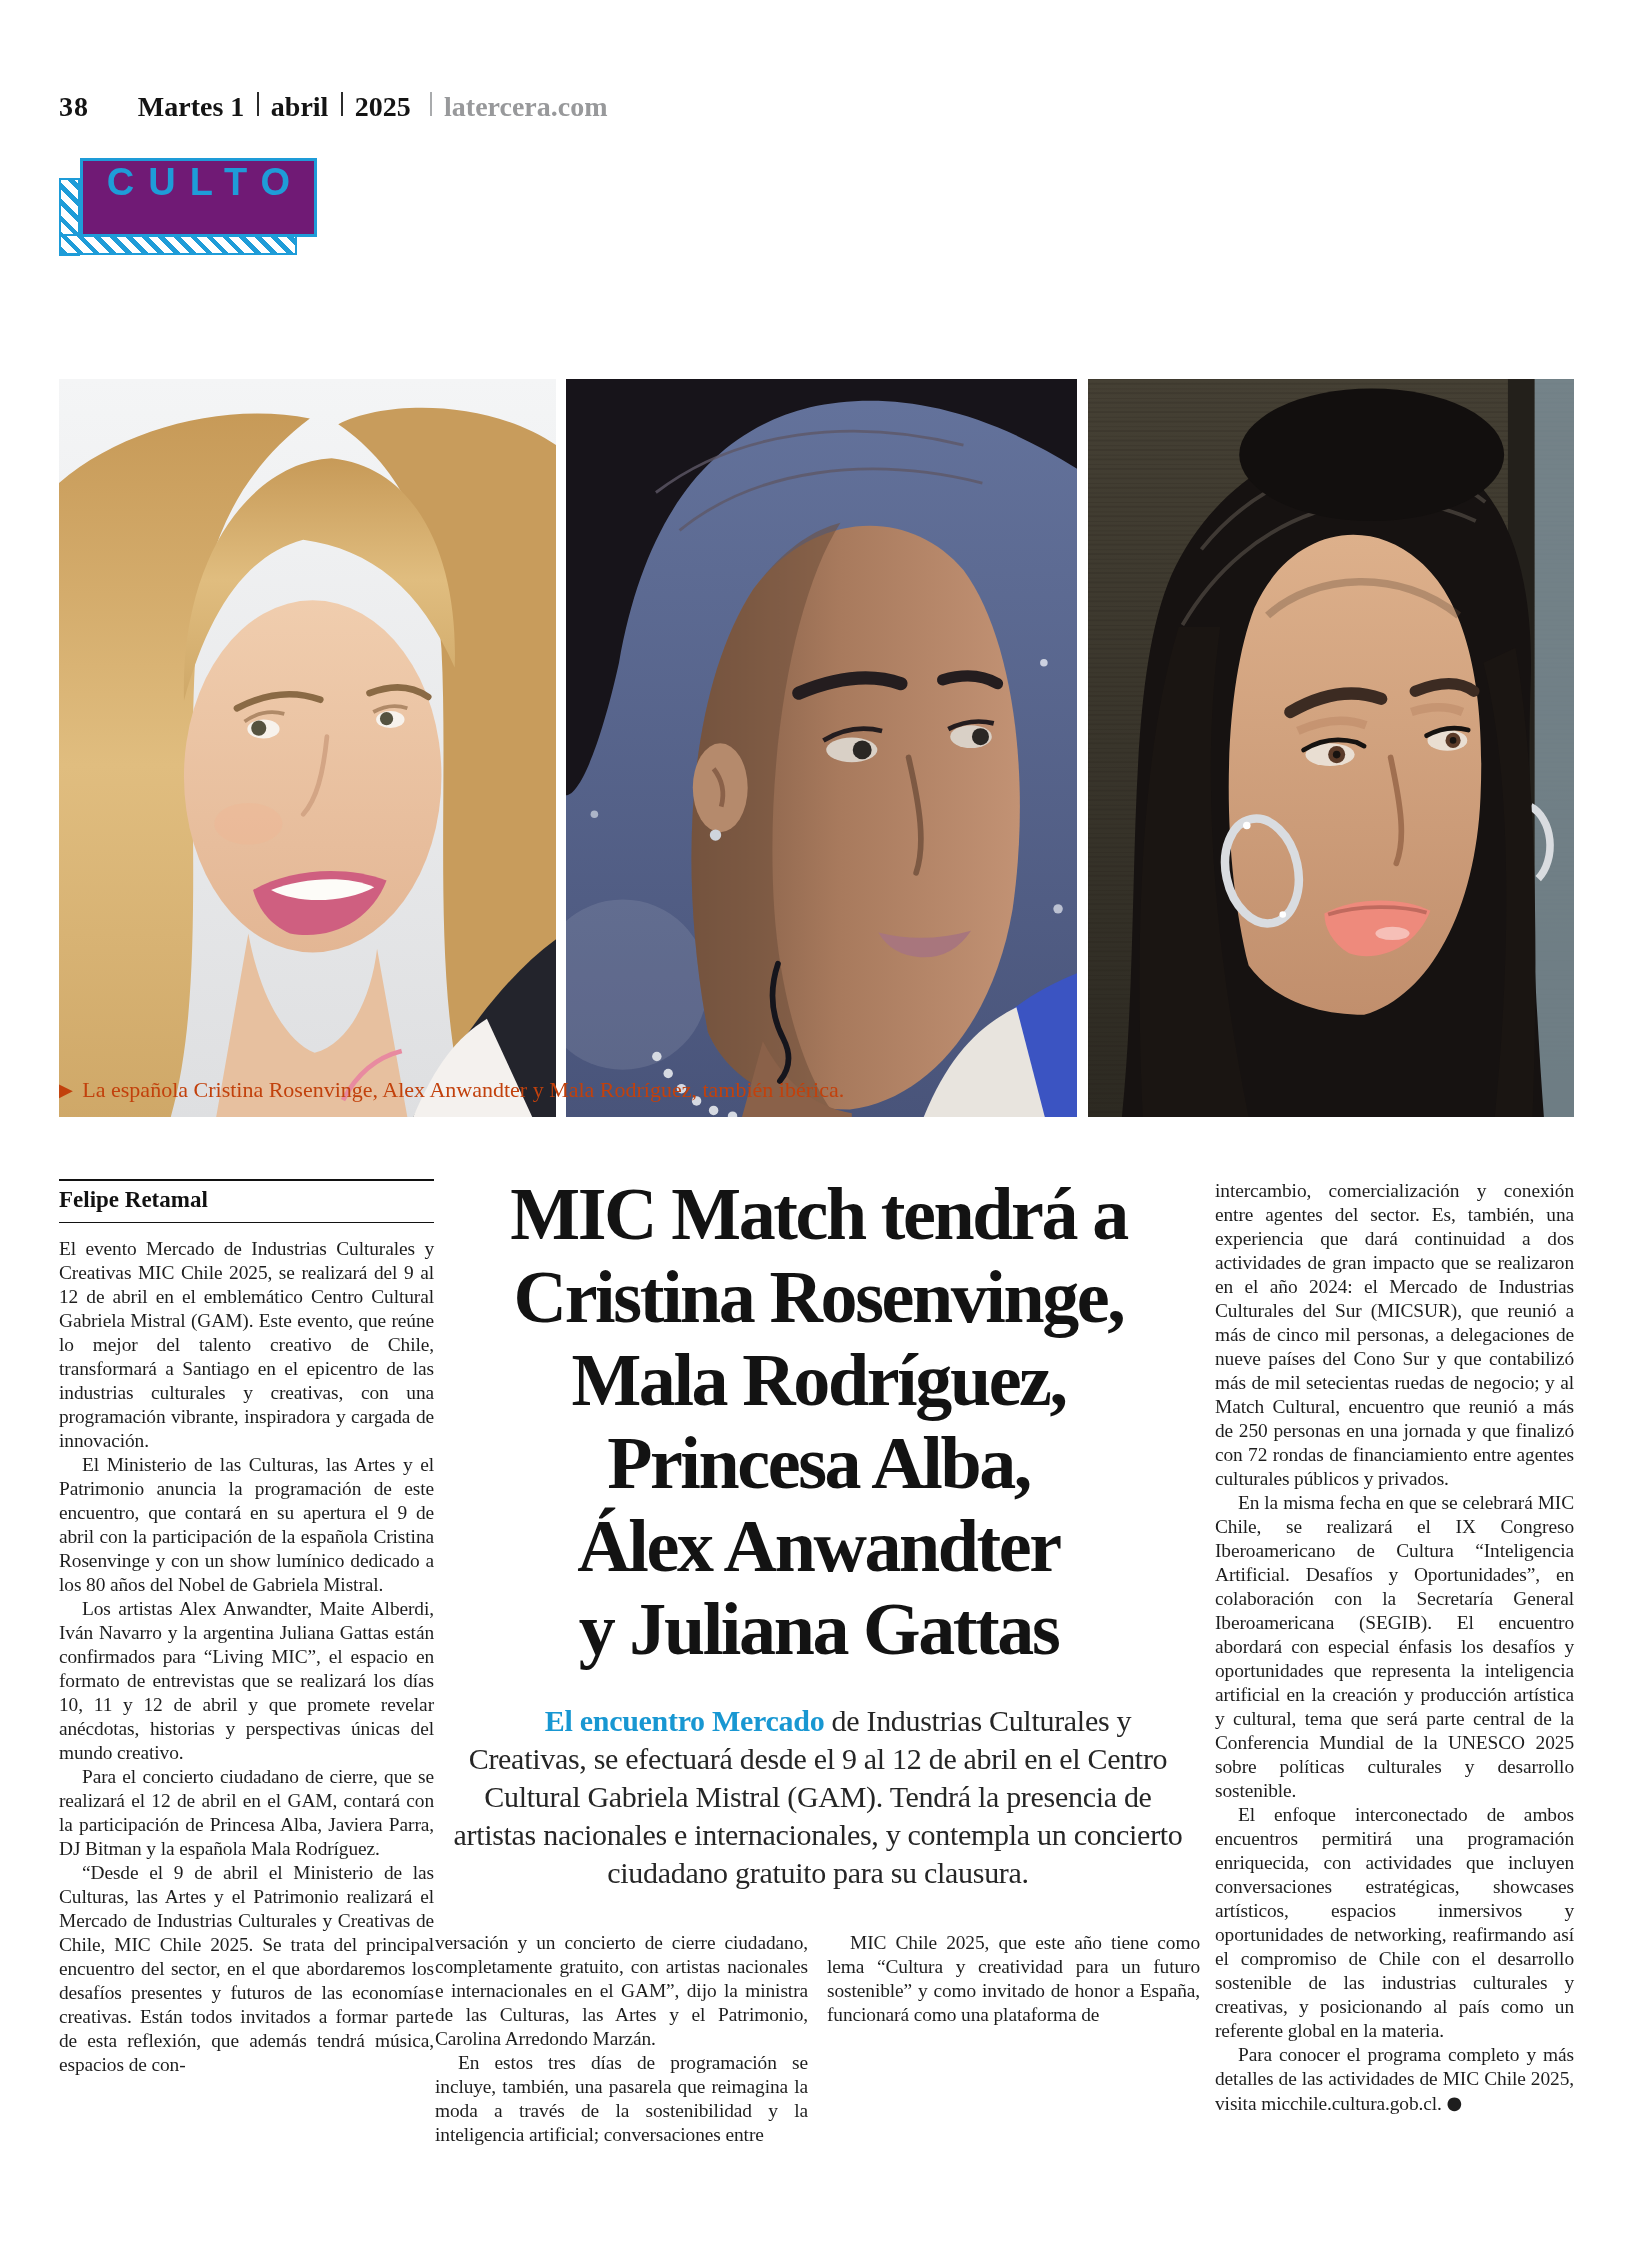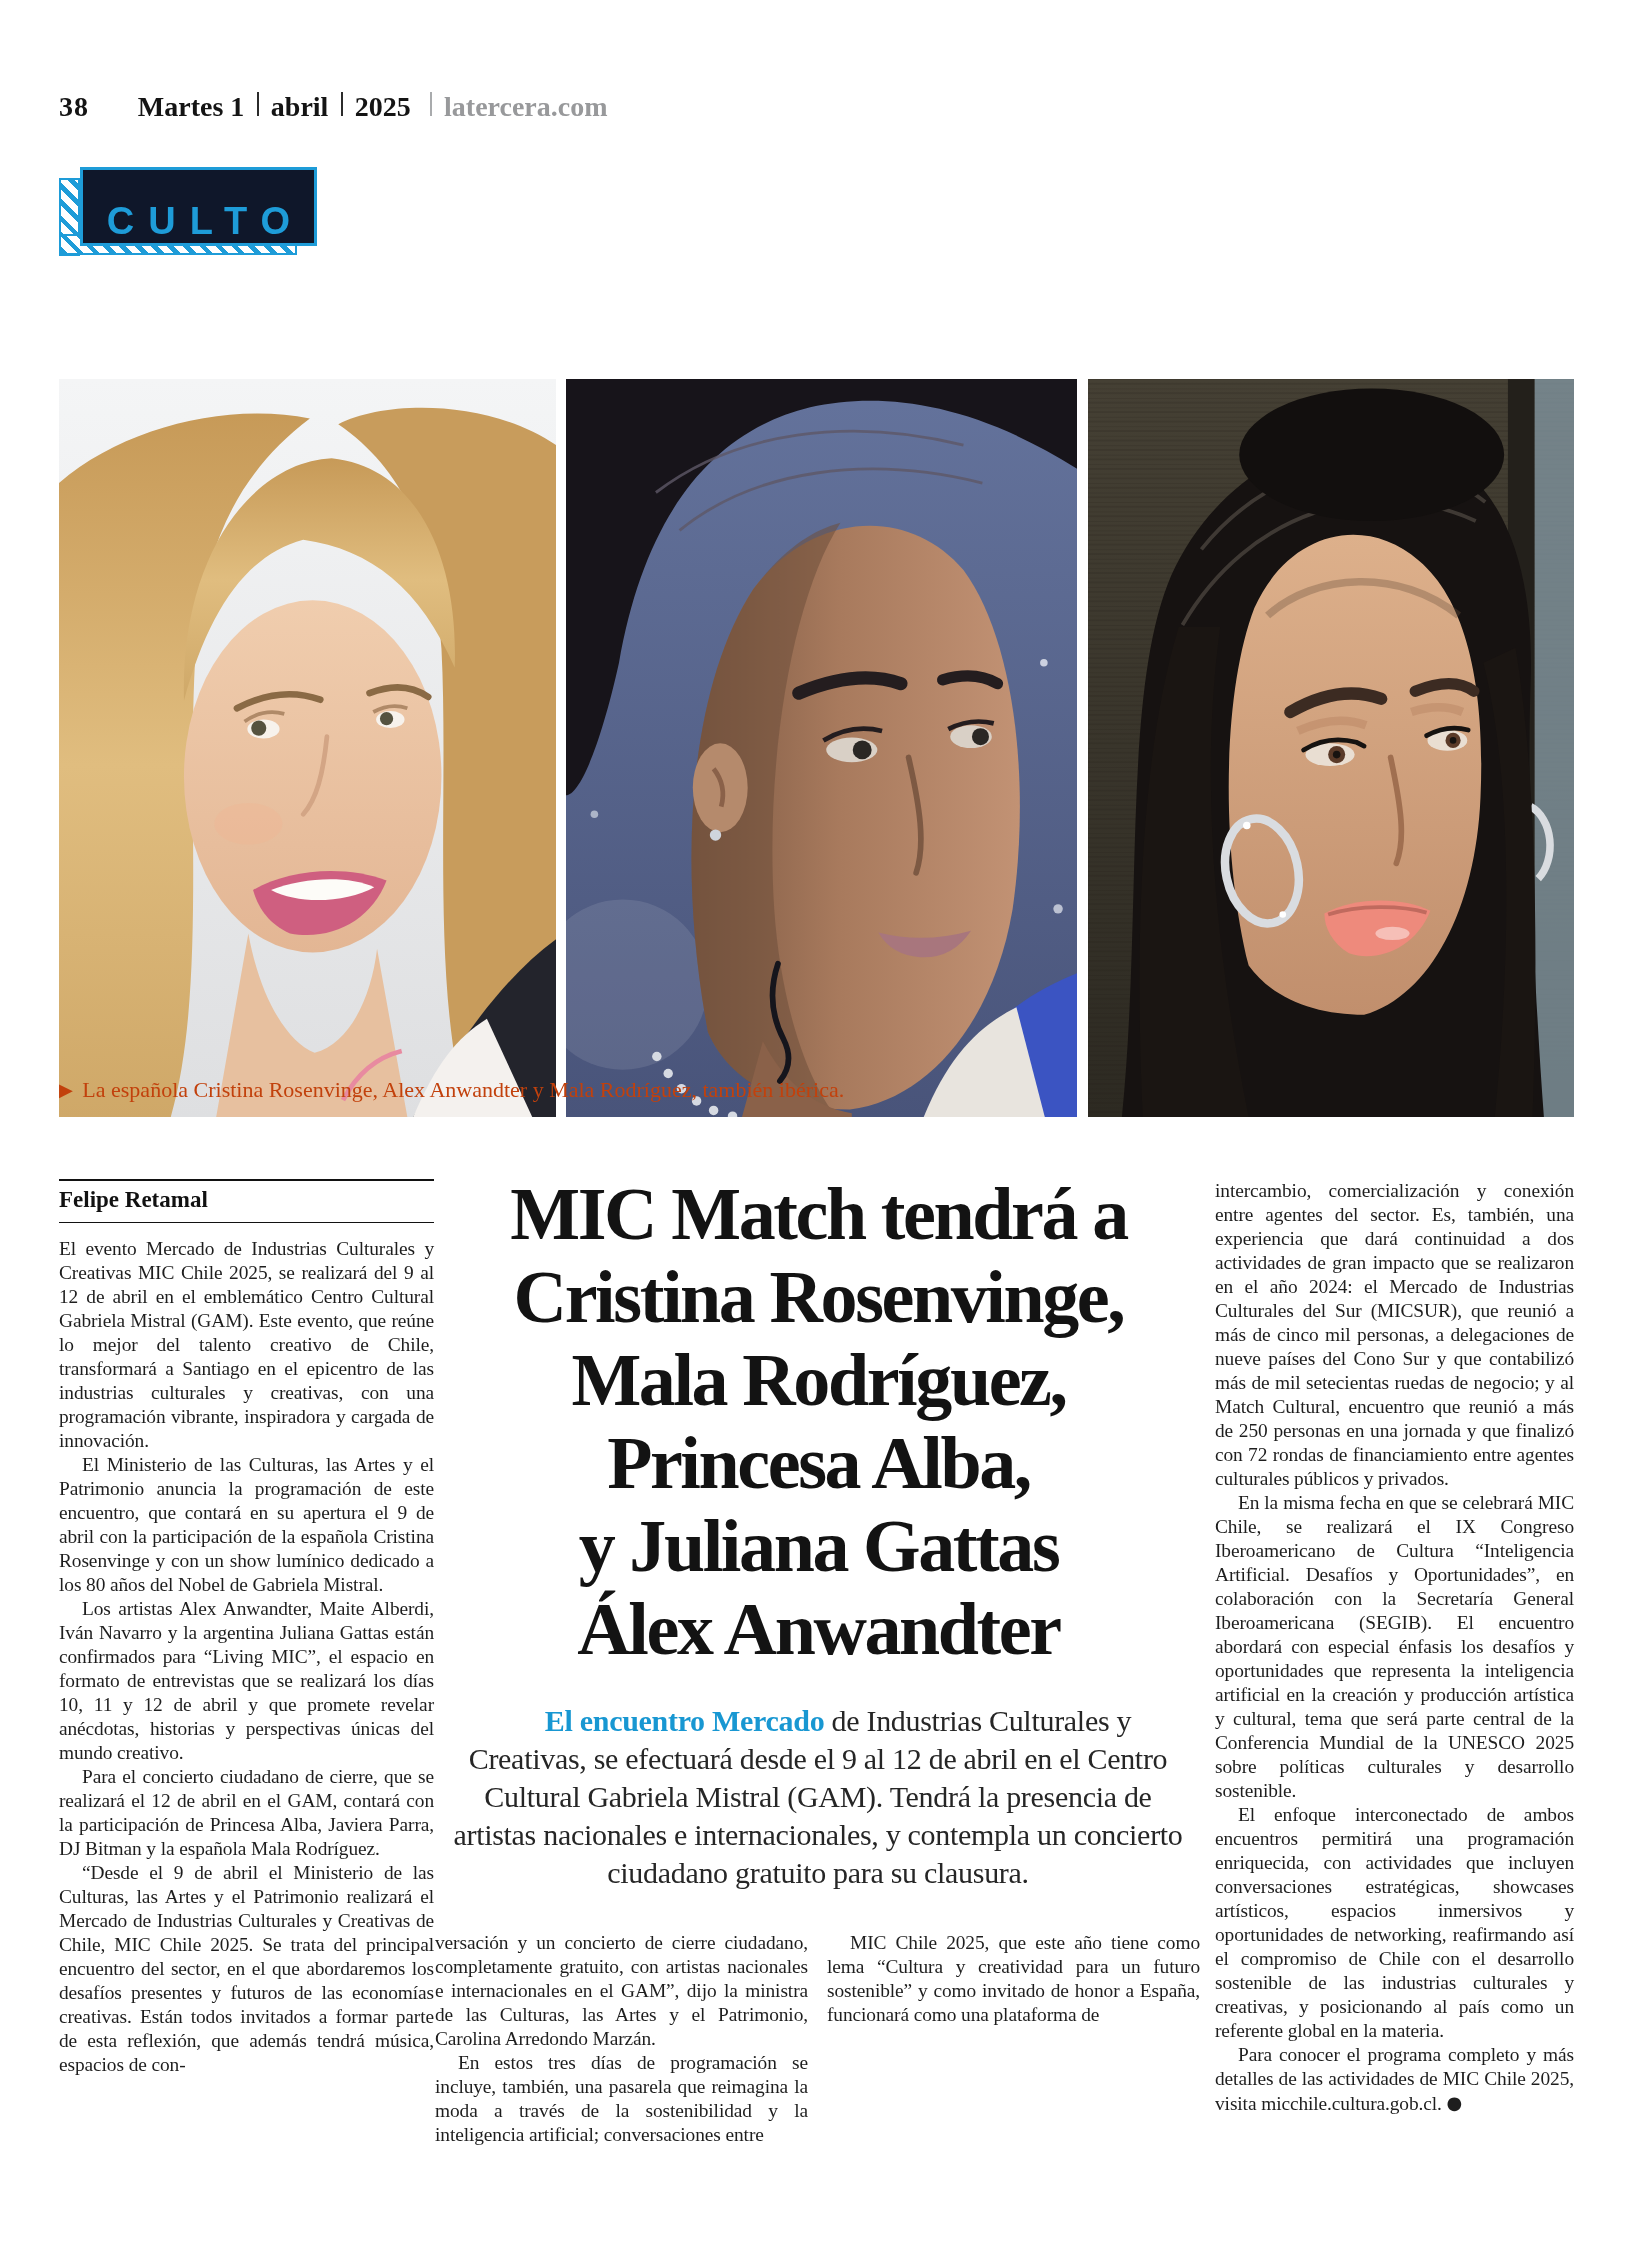--- a/index.html
+++ b/index.html
@@ -15,22 +15,22 @@
         vertical-align:-3.8px;}
   .vbar.grey{background:#a9abad;margin-left:19px;}
   .site{color:#98999b;}
 
   
   .logo{left:59px;top:155px;width:257px;height:102px;}
   .hatch{background:repeating-linear-gradient(45deg,#1e9cd8 0 4.7px,#ffffff 4.7px 11.4px);
          border:2.8px solid #1e9cd8;box-sizing:border-box;}
   .logo-shadow-left{left:0;top:23px;width:21px;height:78px;}
   .logo-shadow-bottom{left:0;top:79px;width:238px;height:21px;}
-  .logo-box{left:21px;top:12px;width:237px;height:79px;background:#0f172a;border:3.8px solid #1e9cd8;
-            box-sizing:border-box;display:flex;align-items:flex-end;justify-content:center;}
+  .logo-box{left:21px;top:3px;width:237px;height:79px;background:#701a75;border:3.8px solid #1e9cd8;
+            box-sizing:border-box;display:flex;align-items:flex-start;justify-content:center;}
   .logo-text{font-family:"Liberation Sans",sans-serif;font-weight:bold;font-size:38px;
              color:#1e9cd8;letter-spacing:14px;padding-left:14px;}
 
   
   .photos{left:59px;top:379px;width:1515px;height:738px;display:flex;gap:10.4px;}
   .photo{height:738px;overflow:hidden;background:#888;}
   .photo svg{display:block;width:100%;height:100%;}
   .ph1{width:497px;} .ph2{width:511px;} .ph3{width:486px;}
 
   .caption{left:59px;top:1077px;width:1514px;font-size:22px;color:#c2410c;}
@@ -239,22 +239,22 @@
       <p class="ind">Para el concierto ciudadano de cierre, que se realizará el 12 de abril en el GAM, contará con la participación de Princesa Alba, Javiera Parra, DJ Bitman y la española Mala Rodríguez.</p>
       <p class="ind">“Desde el 9 de abril el Ministerio de las Culturas, las Artes y el Patrimonio realizará el Mercado de Industrias Culturales y Creativas de Chile, MIC Chile 2025. Se trata del principal encuentro del sector, en el que abordaremos los desafíos presentes y futuros de las economías creativas. Están todos invitados a formar parte de esta reflexión, que además tendrá música, espacios de con-</p>
     </div>
   </div>
 
   <div class="abs headline">
     <div>MIC Match tendrá a</div>
     <div>Cristina Rosenvinge,</div>
     <div>Mala Rodríguez,</div>
     <div>Princesa Alba,</div>
+    <div>Álex Anwandter</div>
     <div>y Juliana Gattas</div>
-    <div>Álex Anwandter</div>
   </div>
 
   <div class="abs lede">
     <span class="hl">El encuentro Mercado</span><span> de Industrias Culturales y Creativas, se efectuará desde el 9 al 12 de abril en el Centro Cultural Gabriela Mistral (GAM). Tendrá la presencia de artistas nacionales e internacionales, y contempla un concierto ciudadano gratuito para su clausura.</span>
   </div>
 
   <div class="abs bcolA colbody">
     <p>versación y un concierto de cierre ciudadano, completamente gratuito, con artistas nacionales e internacionales en el GAM”, dijo la ministra de las Culturas, las Artes y el Patrimonio, Carolina Arredondo Marzán.</p>
     <p class="ind">En estos tres días de programación se incluye, también, una pasarela que reimagina la moda a través de la sostenibilidad y la inteligencia artificial; conversaciones entre</p>
   </div>

